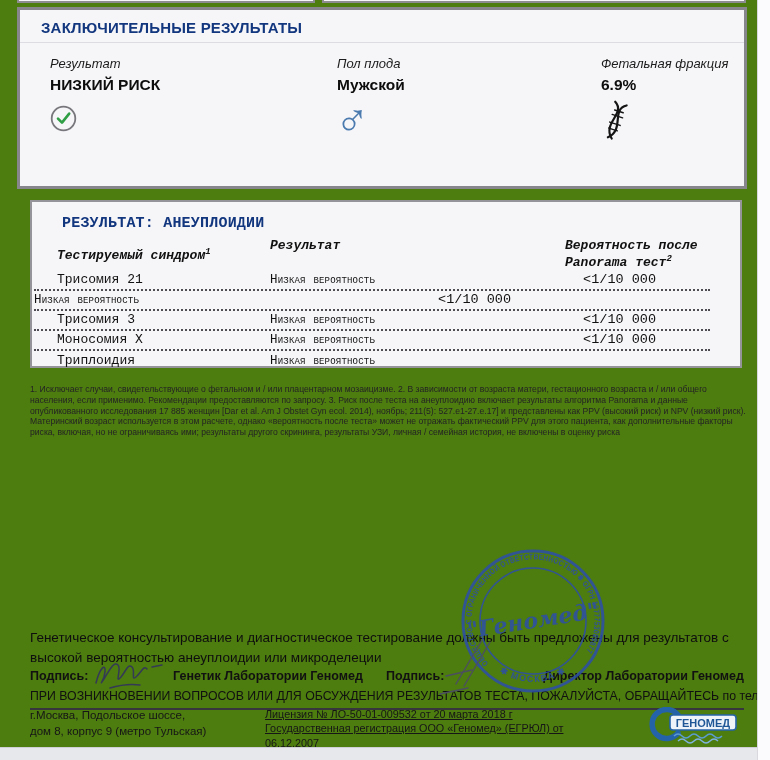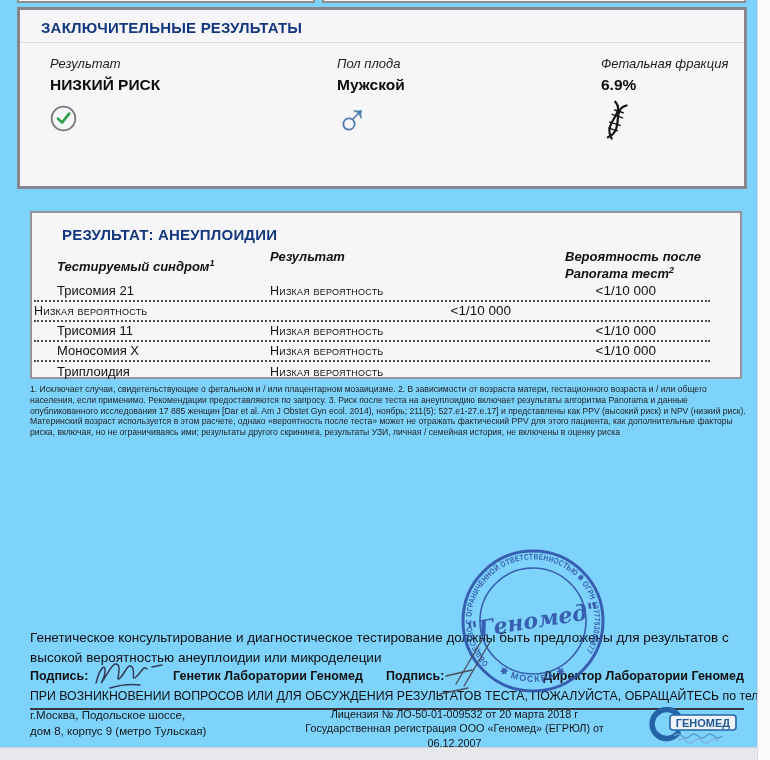--- a/index.html
+++ b/index.html
@@ -1,39 +1,39 @@
 <!DOCTYPE html>
 <html><head>
 <meta charset="utf-8">
 <style>
   * { margin:0; padding:0; box-sizing:border-box; }
   html,body { width:770px; height:760px; overflow:hidden; }
   body { background:#eceef2; font-family:"Liberation Sans", sans-serif; color:#111; position:relative; }
-  .page { position:absolute; left:0; top:0; width:757px; height:747px; background:#7dd3fc; }
+  .page { position:absolute; left:0; top:0; width:757px; height:747px; background:#4d7c0f; }
   .right-strip { position:absolute; left:757px; top:0; width:13px; height:760px; background:#fbfbfd; border-left:1px solid #d8d8de; }
   .bottom-strip { position:absolute; left:0; top:747px; width:757px; height:13px; background:#e7e8ec; border-top:1px solid #cfd0d6; }
 
   
   .frag { position:absolute; top:-4px; height:7px; background:#f6f6f9; border:2px solid #8c8c91; border-top:none; }
   .frag1 { left:17px; width:298px; }
   .frag2 { left:322px; width:424px; }
 
   
   .final-box { position:absolute; left:17px; top:7px; width:730px; height:182px; border:3px solid #86868c; background:#f6f6f9; }
   .final-title { padding:9px 0 6px 21px; font-size:15px; font-weight:bold; color:#13377f; letter-spacing:.2px; border-bottom:1px solid #dcdce2; }
   .final-cols { display:flex; padding:13px 0 0 30px; }
   .fcol1 { width:287px; } .fcol2 { width:218px; } .fcol3 { flex:1;margin-left:46px; }
   .f-label { font-style:italic; font-size:13px; color:#1c1c1c; }
   .f-value { font-weight:bold; font-size:15.5px; margin-top:5px; color:#0d0d0d; }
   .check-wrap { margin-top:11px; }
   .male-sym { font-size:46px; line-height:40px; color:#4a7aae; margin-top:6px; margin-left:-2px; }
   .dna-wrap { margin-top:6px; }
 
   
-  .aneu-box { position:absolute; left:30px; top:211px; width:712px; height:168px; border:2px solid #94949a; background:#f6f6f9; }
+  .aneu-box { position:absolute; left:30px; top:200px; width:712px; height:168px; border:2px solid #94949a; background:#f6f6f9;font-family:Liberation Mono, monospace; }
   .aneu-title { padding:13px 0 0 30px; font-size:15px; font-weight:bold; color:#13377f; letter-spacing:.2px; }
   .t-head { display:grid; grid-template-columns:236px 295px 1fr; margin:6px 30px 0 2px; font-style:italic; font-weight:bold; font-size:13px; line-height:1.2; }
   .t-head .c1 { padding-left:23px; padding-top:9px; }
   .t-head .c3 div { white-space:nowrap; }
   .t-row { display:grid; grid-template-columns:236px 295px 1fr; margin:0 30px 0 2px; height:20px; align-items:center; }
   .t-row.dotted { border-bottom:2px dotted #4e4e52; }
   .t-row .c1 { padding-left:23px; font-size:13px; }
   .t-row .c2 { font-size:12.5px; font-variant:small-caps; letter-spacing:.2px; }
   .t-row .c3, .t-head .c3 { }
   .t-row .c3 { text-align:right; padding-right:54px; font-size:13.5px; }
@@ -47,21 +47,21 @@
   .sig-label1 { position:absolute; left:0; top:9px; font-weight:bold; font-size:12.5px; }
   .sig-scribble { position:absolute; left:60px; top:-5px; }
   .sig-role1 { position:absolute; left:143px; top:9px; font-weight:bold; font-size:12.5px; }
   .sig-label2 { position:absolute; left:356px; top:9px; font-weight:bold; font-size:12.5px; }
   .sig-role2 { position:absolute; right:0; top:9px; font-weight:bold; font-size:12.5px;padding-left:12px; }
 
   .phone-line { position:absolute; left:30px; top:689px; width:714px; font-size:12.3px; color:#101010; padding-bottom:5px; border-bottom:2px solid #36363c; white-space:nowrap; }
 
   .footer { position:absolute; left:30px; top:707px; width:714px; display:flex; align-items:flex-start; }
   .f-address { width:235px; font-size:11.5px; line-height:1.4; color:#161616; }
-  .f-license { flex:1; text-align:center; font-size:10.8px; line-height:1.32; color:#161616; }
+  .f-license { flex:1; text-align:left; font-size:10.8px; line-height:1.32; color:#161616;text-decoration:underline; }
   .f-logo { width:100px; display:flex; justify-content:flex-end; }
 
   .stamp { position:absolute; left:443px; top:531px; width:180px; height:180px; z-index:5; opacity:.88; }
   .dir-strokes { position:absolute; left:438px; top:632px; width:80px; height:70px; z-index:6; }
 </style>
 </head>
 <body>
 
 <div class="page">
 
@@ -118,21 +118,21 @@
     <div class="t-row dotted">
       <div class="c1">Трисомия 21</div>
       <div class="c2">Низкая вероятность</div>
       <div class="c3">&lt;1/10 000</div>
     </div>
     <div class="t-row dotted">
       <div class="c2">Низкая вероятность</div>
       <div class="c3">&lt;1/10 000</div>
     </div>
     <div class="t-row dotted">
-      <div class="c1">Трисомия 11</div>
+      <div class="c1">Трисомия 3</div>
       <div class="c2">Низкая вероятность</div>
       <div class="c3">&lt;1/10 000</div>
     </div>
     <div class="t-row dotted">
       <div class="c1">Моносомия X</div>
       <div class="c2">Низкая вероятность</div>
       <div class="c3">&lt;1/10 000</div>
     </div>
     <div class="t-row">
       <div class="c1">Триплоидия</div>

